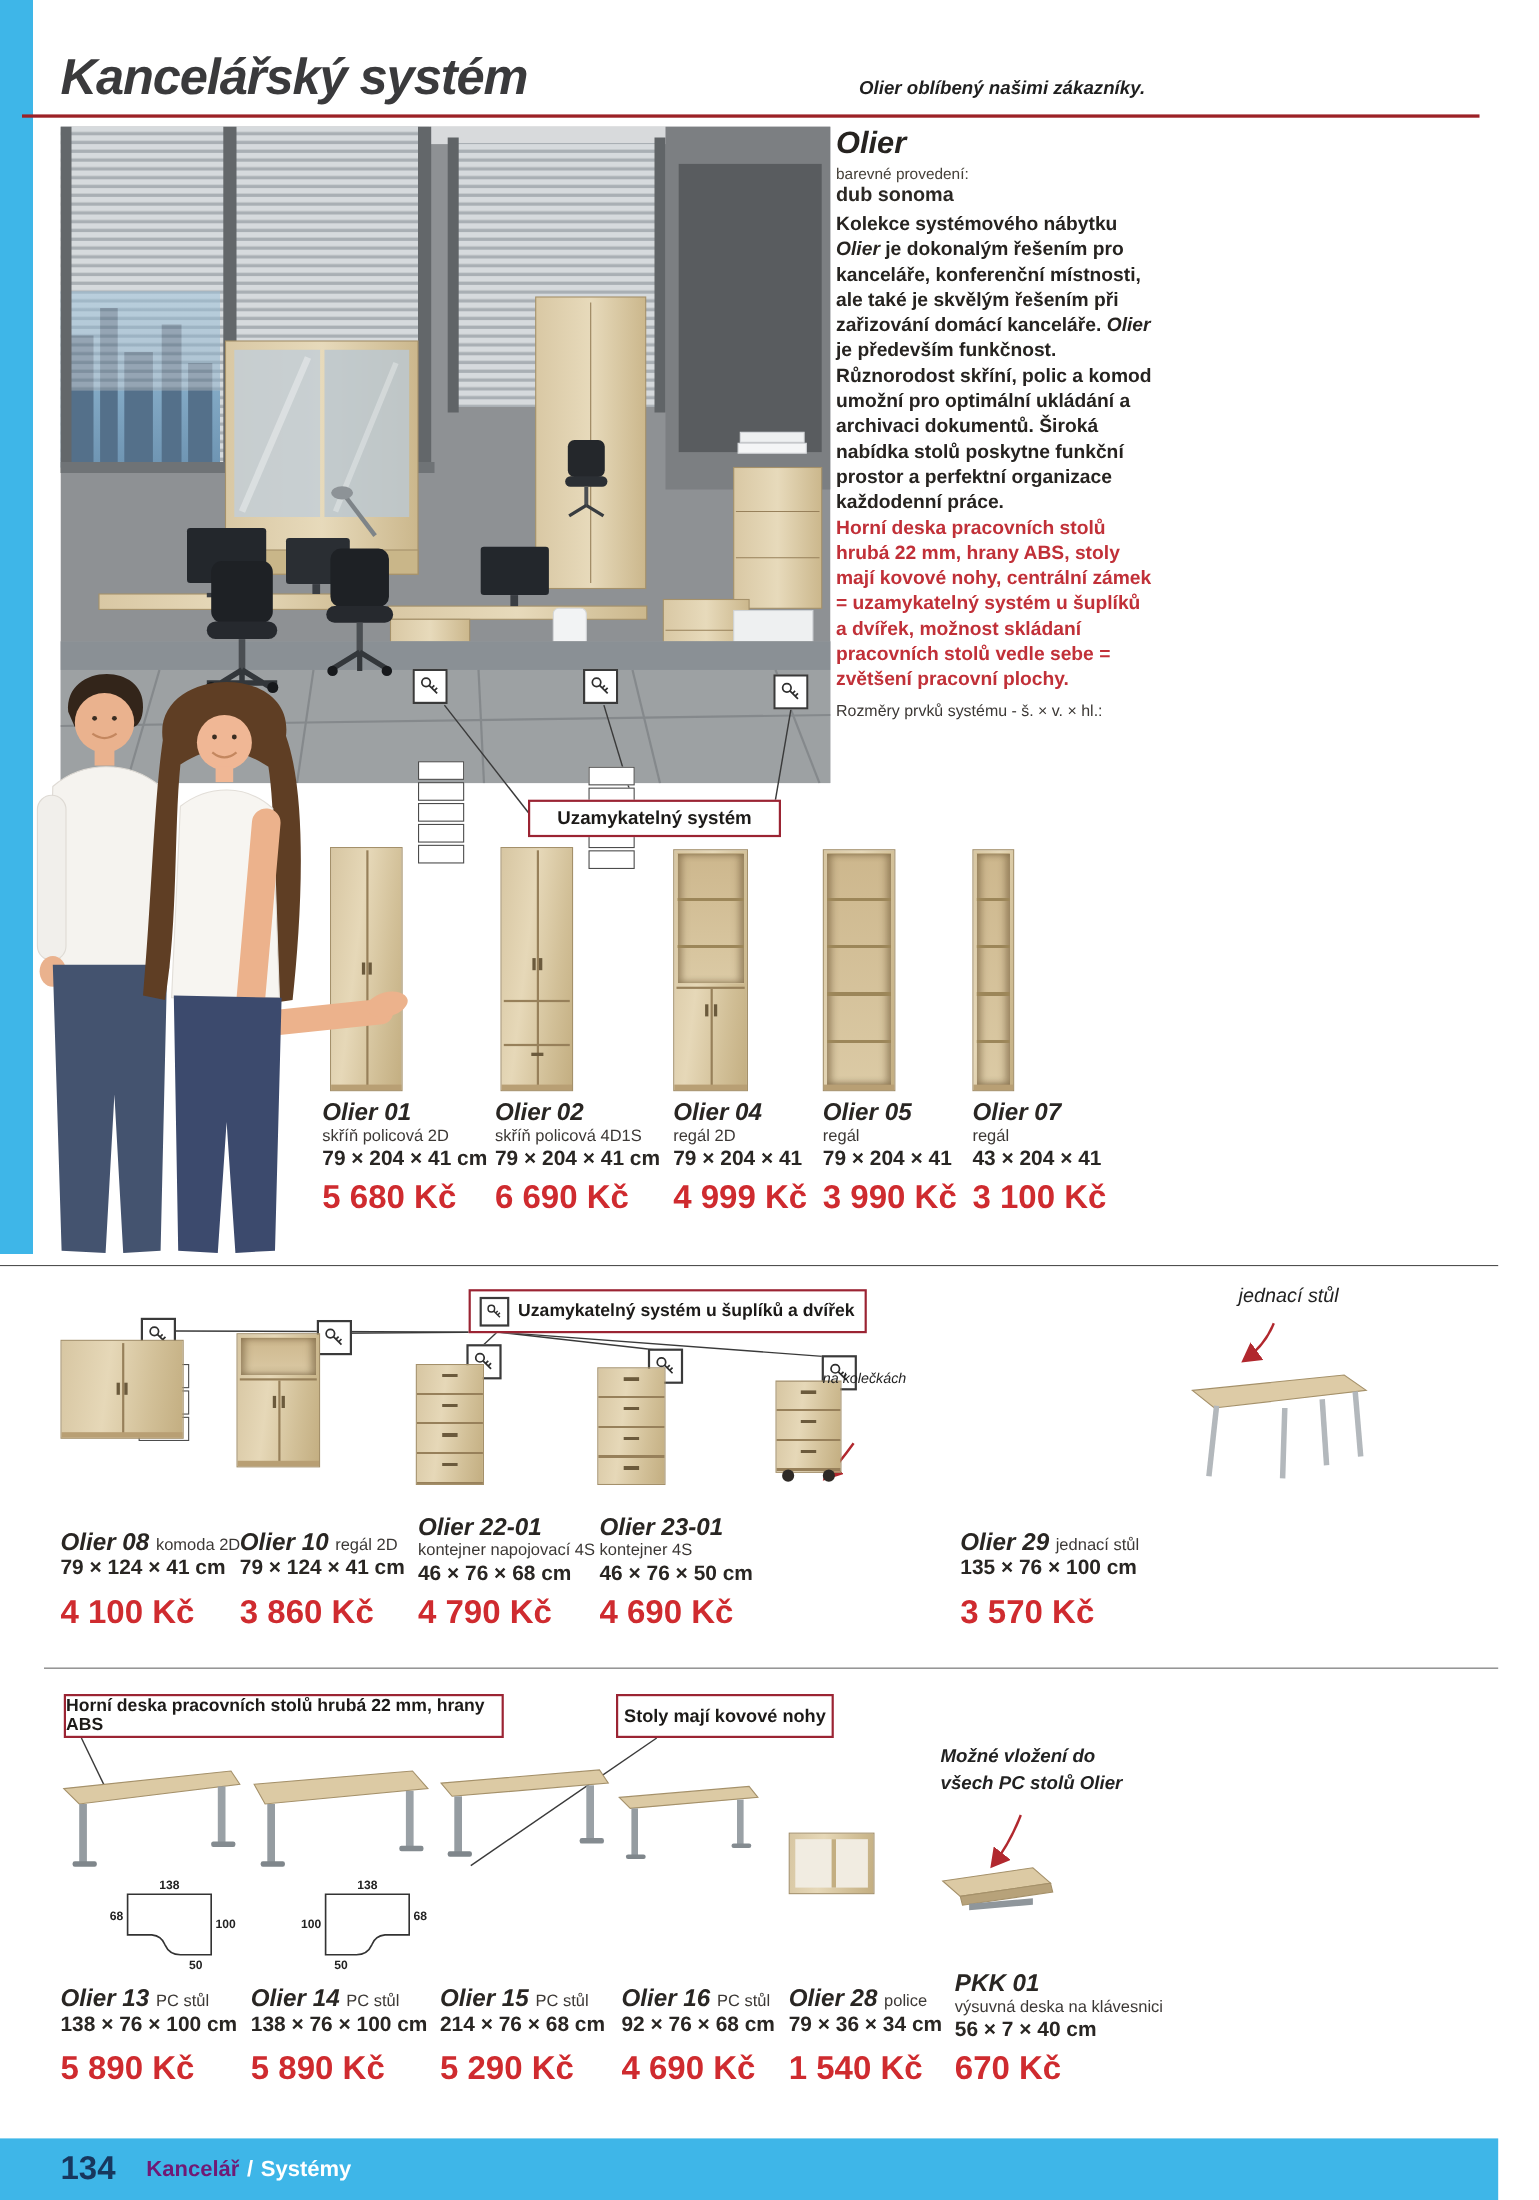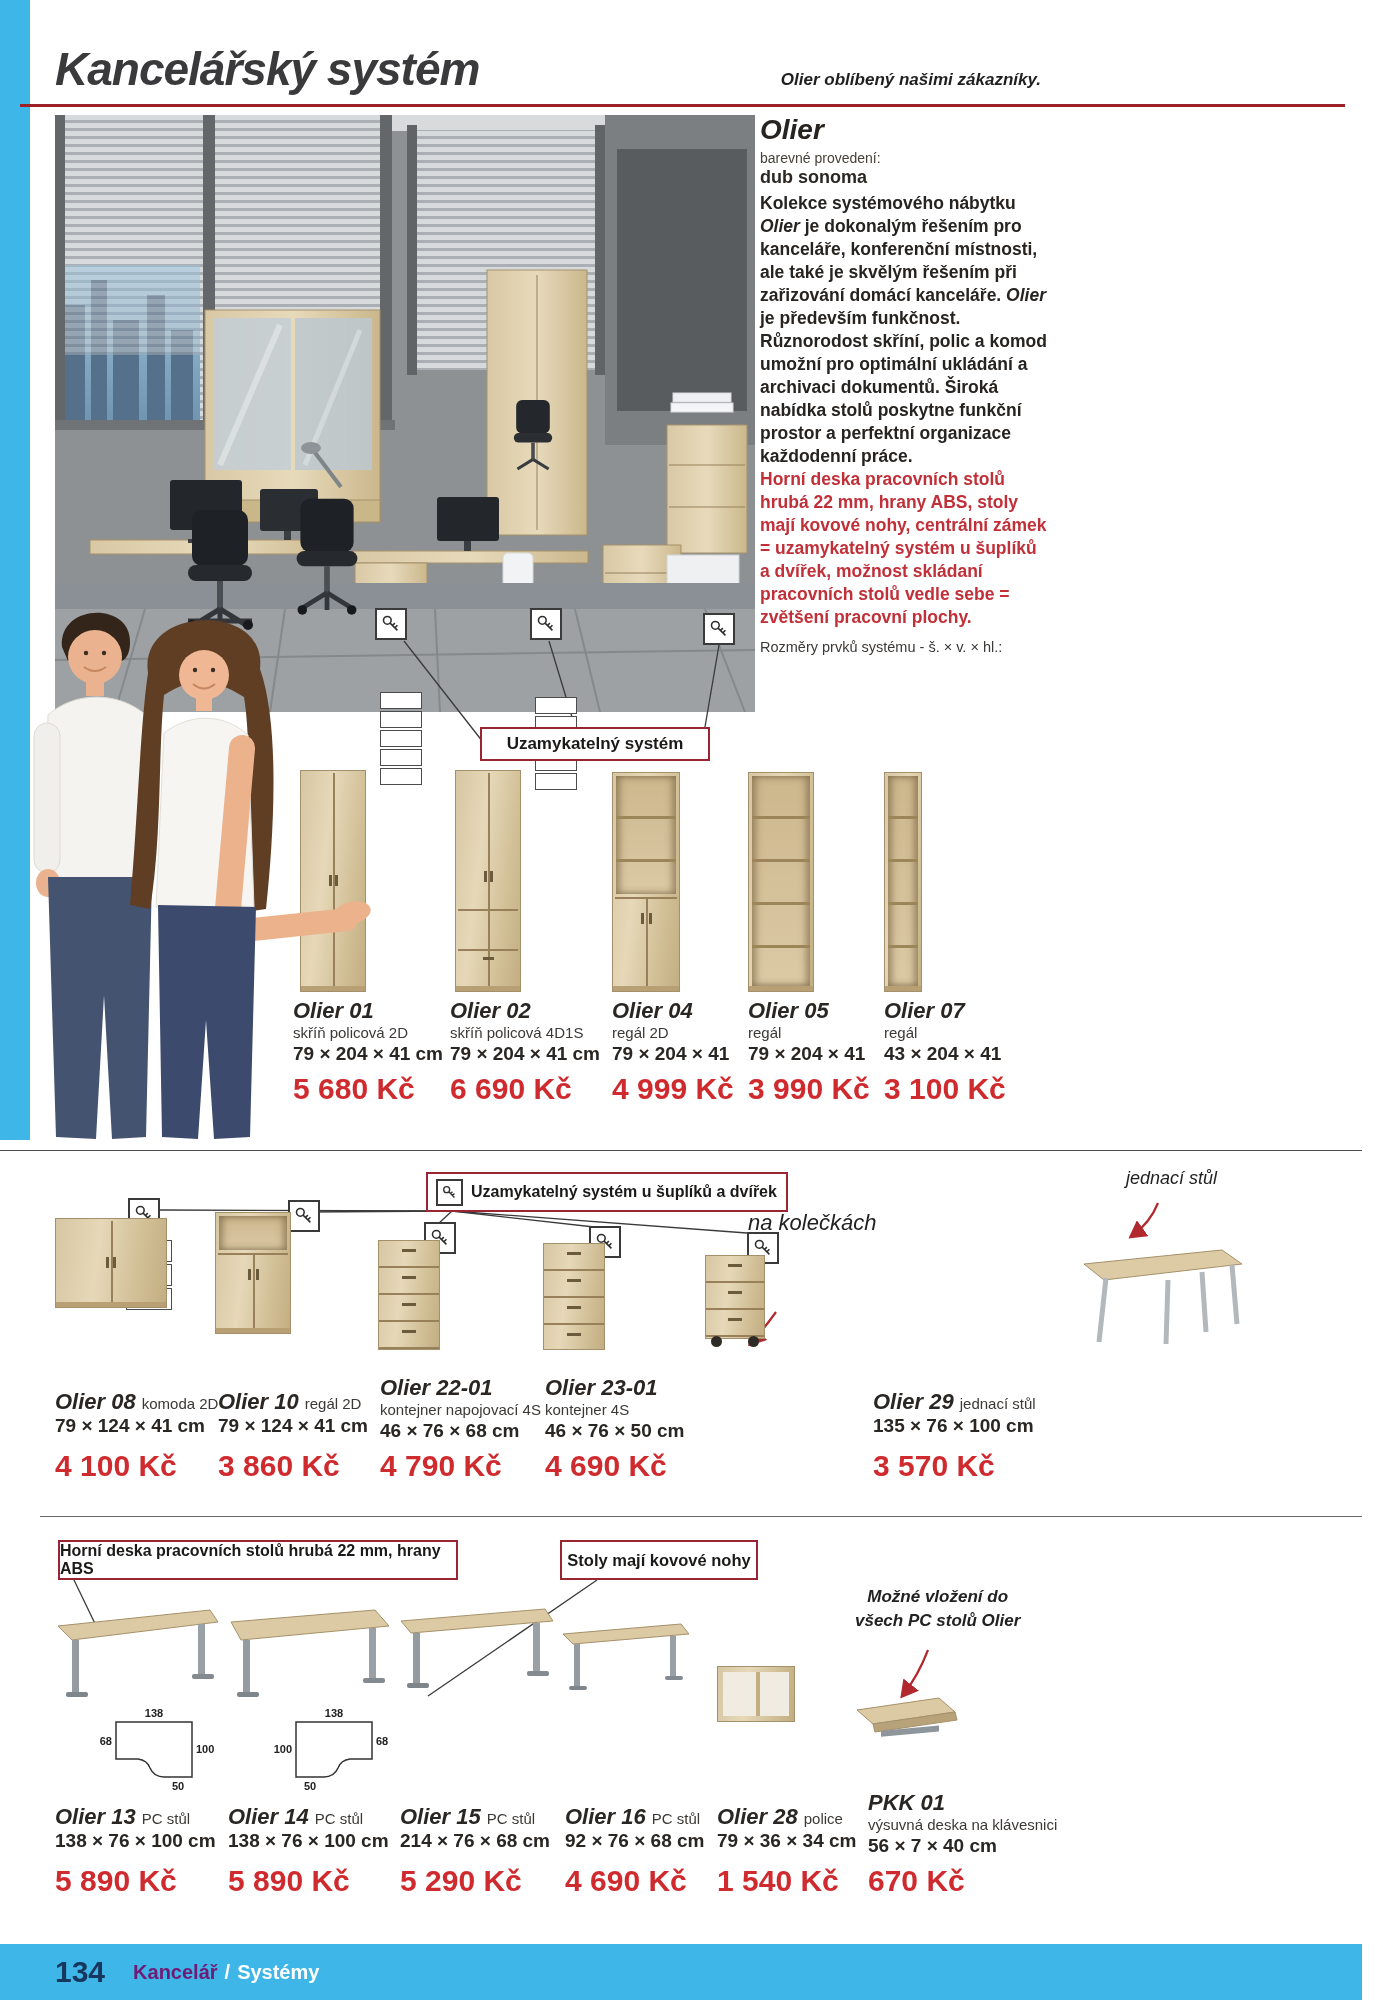--- a/index.html
+++ b/index.html
@@ -31,22 +31,22 @@
   .keybox{position:absolute;width:32px;height:32px;background:#fff;border:2px solid #3a3a3a;
           display:flex;align-items:center;justify-content:center;z-index:5;box-sizing:border-box;}
   .keybox-mini{width:27px;height:27px;border:2px solid #3a3a3a;display:flex;align-items:center;justify-content:center;box-sizing:border-box;}
   .drawer-stack{position:absolute;z-index:5;display:flex;flex-direction:column;gap:2px;}
   .drawer-stack div{border:1.5px solid #4c4c4c;background:#fff;}
   .stack-s div{width:40px;height:15px;}
   .stack-m div{width:44px;height:20px;}
   
   .annot{position:absolute;font-style:italic;color:#222;z-index:6;}
   #annot-table{left:1126px;top:1168px;font-size:18px;}
-  #annot-casters{left:748px;top:1210px;font-size:22px;}
-  #annot-tray{left:855px;top:1585px;font-size:17px;font-weight:bold;line-height:24px;text-align:center;}
+  #annot-casters{left:748px;top:1245px;font-size:13px;}
+  #annot-tray{left:855px;top:1585px;font-size:17px;font-weight:bold;line-height:24px;}
   
   .wood{position:absolute;background:linear-gradient(97deg,#d7c6a2 0%,#e6d8b8 38%,#d2c098 72%,#c3ae81 100%);
         border:1px solid #a4906a;box-sizing:border-box;z-index:5;}
   .split{position:absolute;left:50%;top:2px;bottom:2px;width:1.5px;background:#97805a;}
   .hline{position:absolute;left:2px;right:2px;height:1.5px;background:#97805a;}
   .handle{position:absolute;width:3px;height:11px;background:#6b5a3c;}
   .handle-h{position:absolute;width:11px;height:3px;background:#6b5a3c;}
   .openshelf{position:absolute;left:3px;right:3px;background:linear-gradient(180deg,#cdb78d,#dbcaa5);
         box-shadow:inset 4px 0 7px rgba(110,88,55,.55), inset -4px 0 7px rgba(110,88,55,.55);}
   .shelflines{position:absolute;left:0;right:0;top:0;bottom:0;

